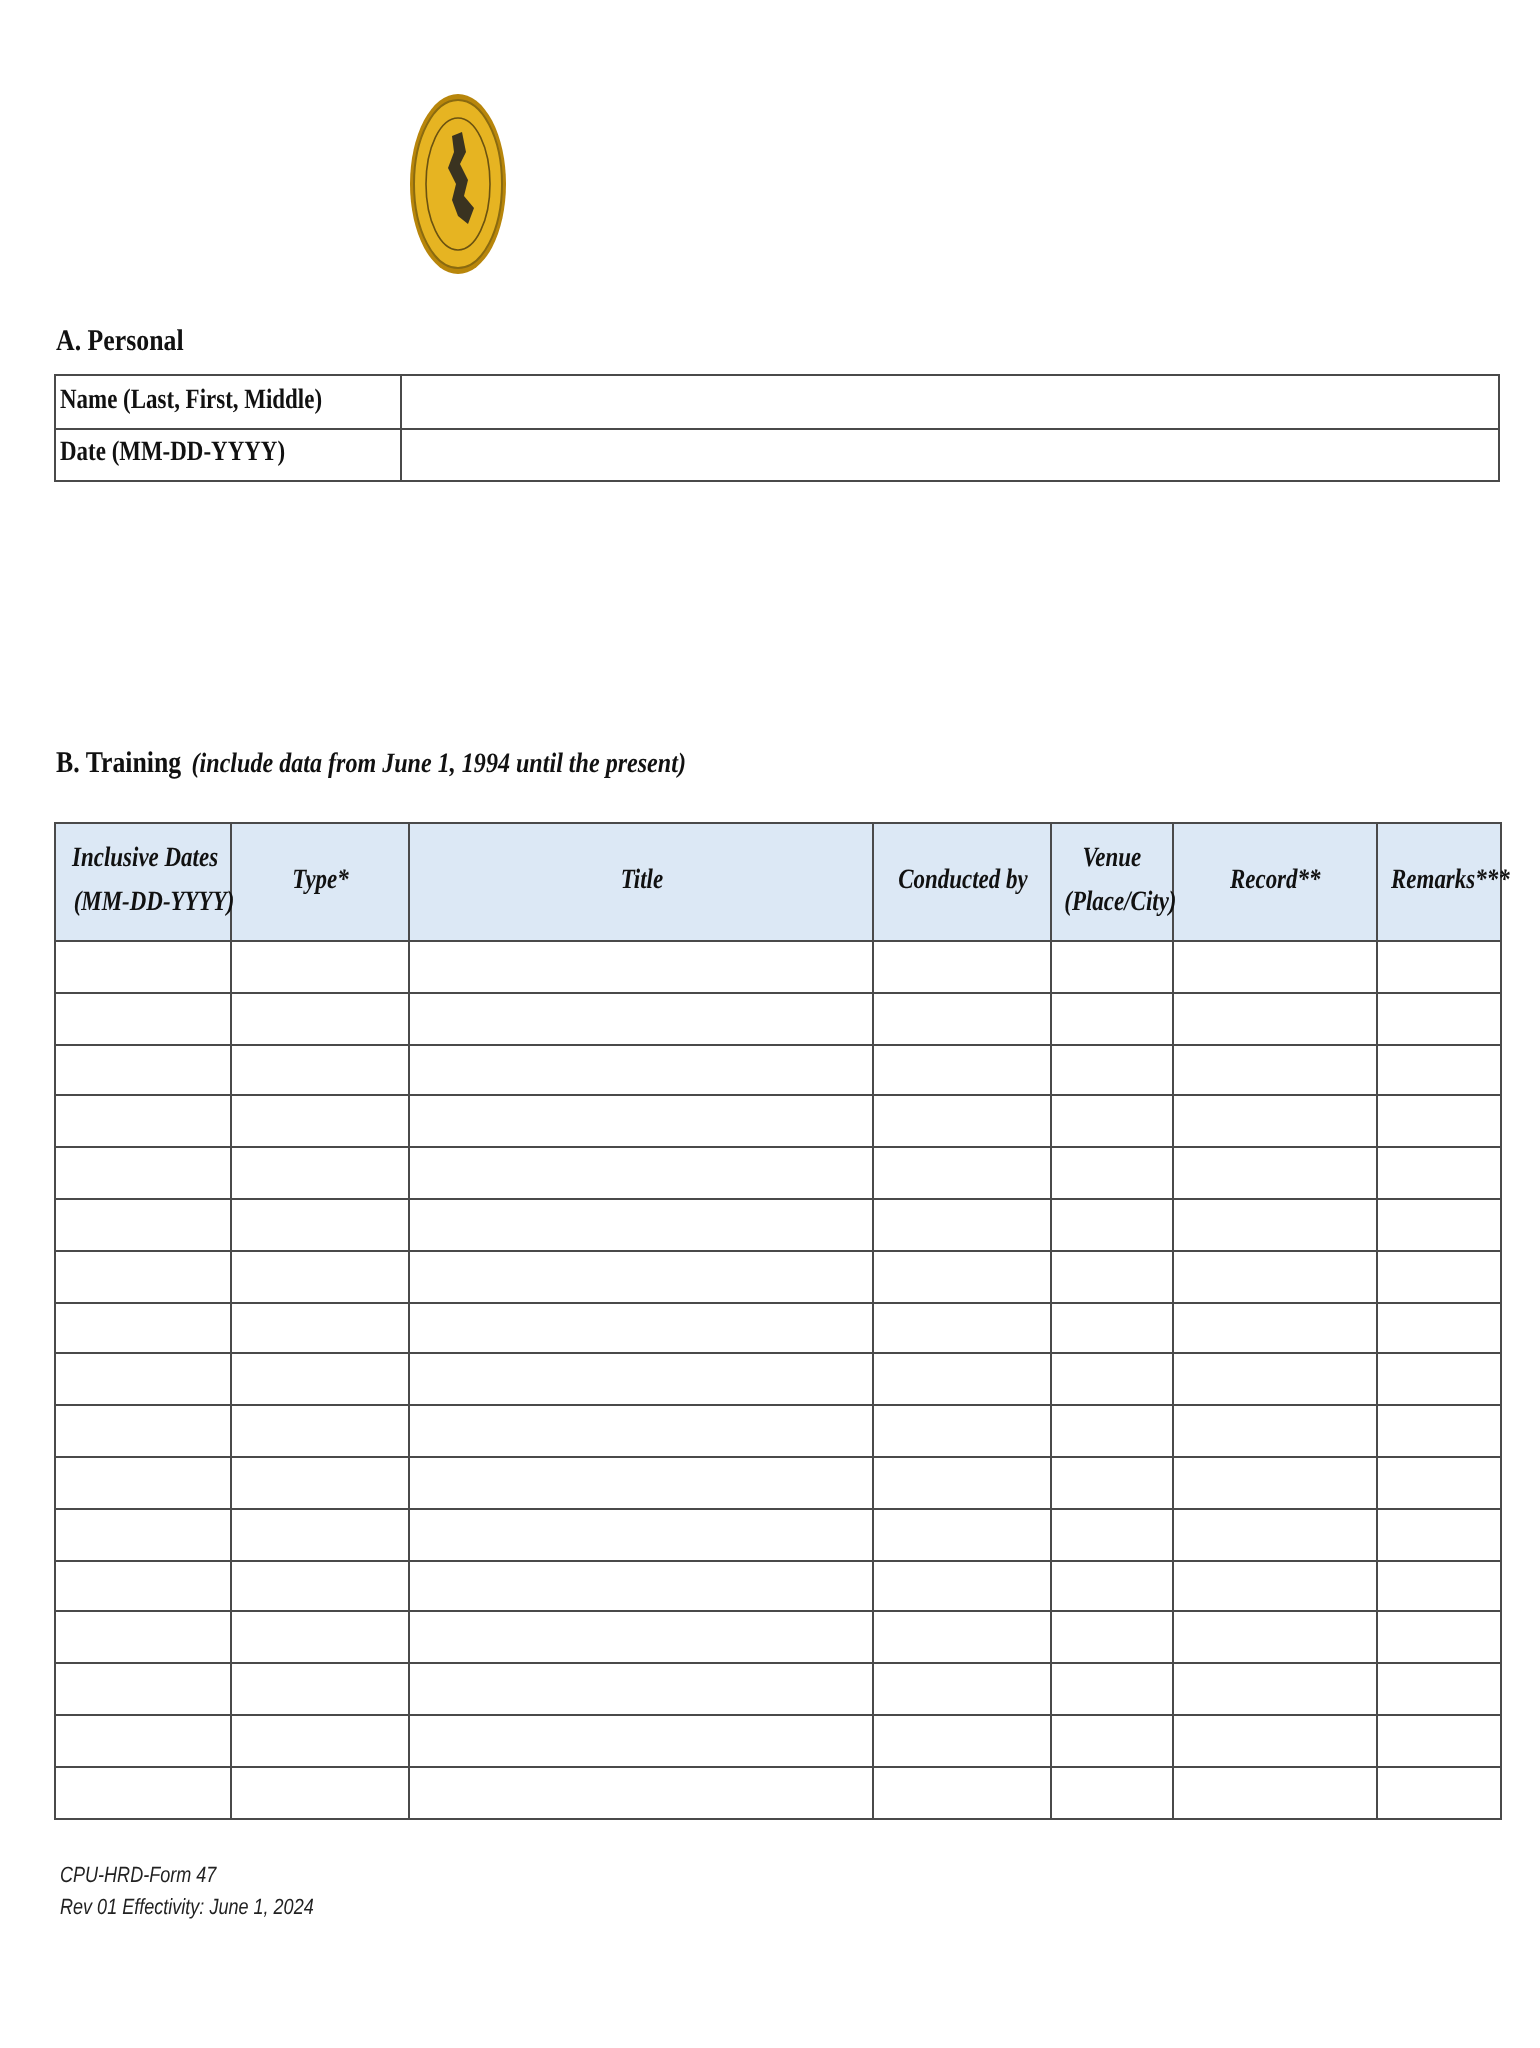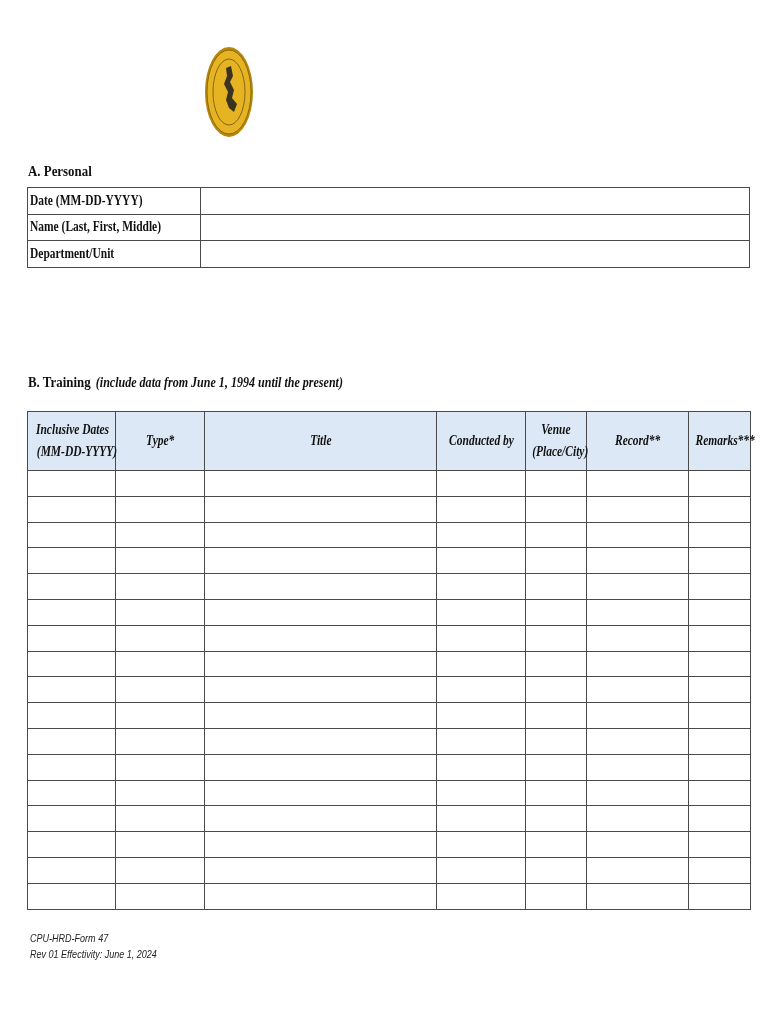--- a/index.html
+++ b/index.html
@@ -48,29 +48,25 @@
       <ellipse cx="25" cy="46" rx="16" ry="33" fill="none" stroke="#6b5210" stroke-width="0.8"></ellipse>
       <path d="M22 22 L27 20 L29 30 L26 36 L30 44 L28 52 L33 58 L30 66 L25 62 L22 54 L24 46 L20 38 L23 30 Z" fill="#3a3320"></path>
     </svg>
   </div>
 
 
   <div class="sec-title sec-a-title">A. Personal</div>
   <table class="personal">
     <tbody>
       <tr>
-        <td class="lbl"><span>Date (MM-DD-YYYY)</span></td>
-        <td><input value="" style=""></td>
-      </tr>
-      <tr>
         <td class="lbl"><span>Name (Last, First, Middle)</span></td>
         <td><input value="" style=""></td>
       </tr>
       <tr>
-        <td class="lbl"><span>Department/Unit</span></td>
+        <td class="lbl"><span>Date (MM-DD-YYYY)</span></td>
         <td><input value="" style=""></td>
       </tr>
     </tbody>
   </table>
 
   <div class="sec-title sec-b-title">
     <span>B. Training</span><span class="note">(include data from June 1, 1994 until the present)</span>
   </div>
 
   <table class="training">

